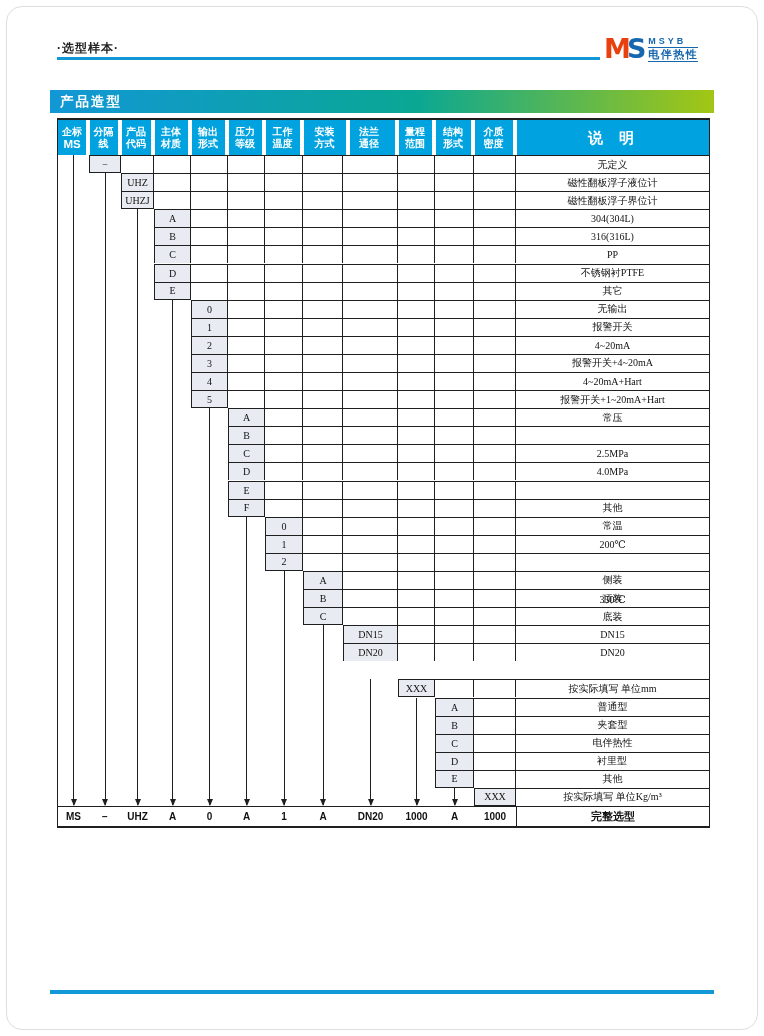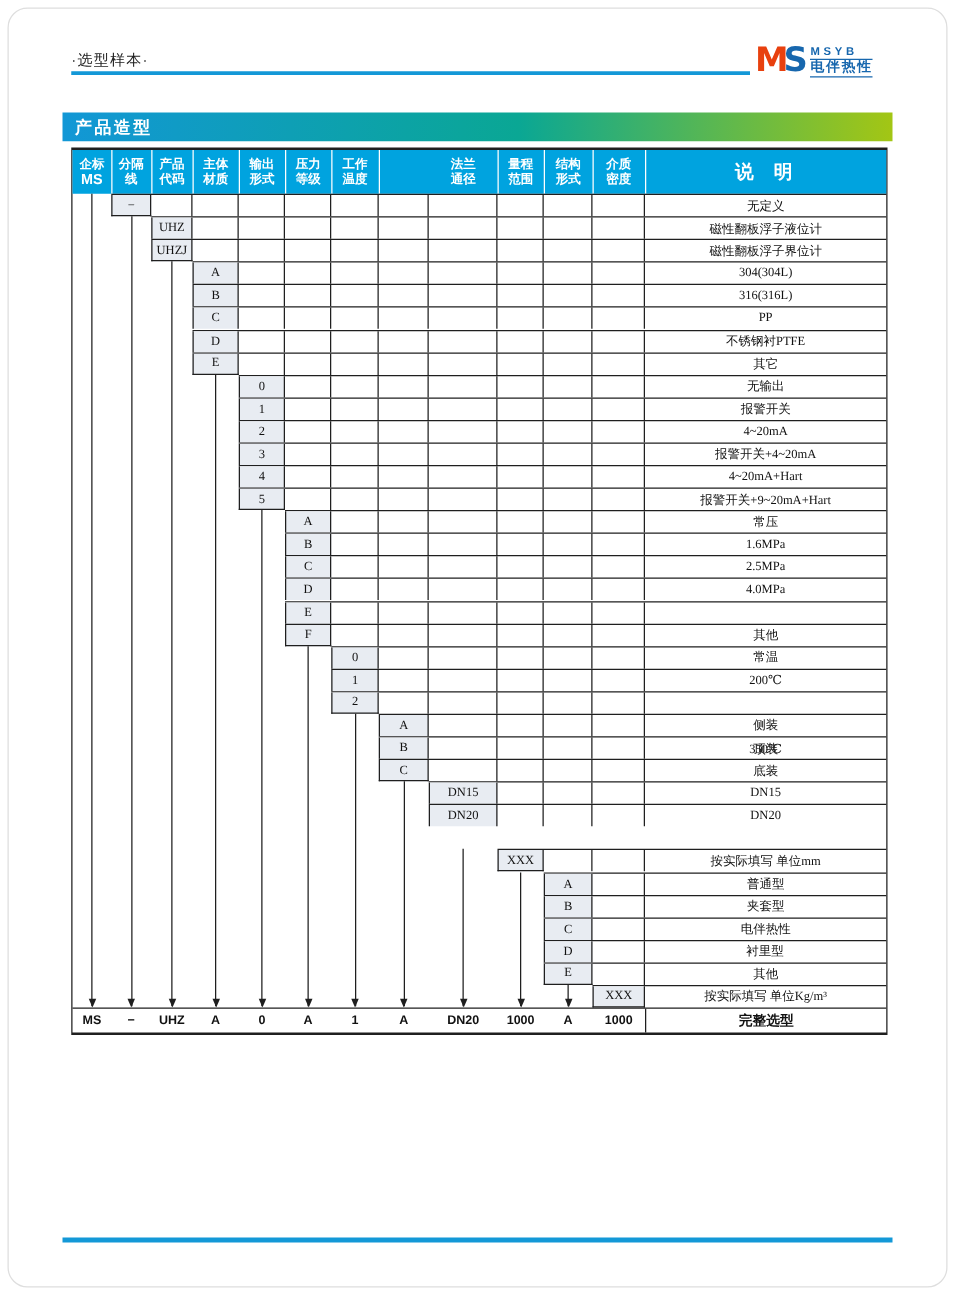--- a/index.html
+++ b/index.html
@@ -2,39 +2,39 @@
 <html style="--header-blue: #00a3df; --accent: #1398d7; --banner-a: #1297d6; --banner-b: #0aa794; --banner-c: #a3c614; --logo-red: #e8400e; --logo-blue: #1767ae;"><head>
 <meta charset="utf-8">
 <style>
   html,body{margin:0;padding:0;}
   body{
     width:764px;height:1036px;position:relative;background:#ffffff;
     font-family:"Liberation Sans","DejaVu Sans",sans-serif;
     -webkit-font-smoothing:antialiased;
   }
   .card{position:absolute;inset:6px;border:1px solid #dedede;border-radius:16px;pointer-events:none;}
-  .doc-title{position:absolute;left:57px;top:40px;font-size:12px;color:#222;letter-spacing:1px;font-weight:400;}
+  .doc-title{position:absolute;left:57px;top:40px;font-size:12px;color:#222;letter-spacing:1px;font-weight:700;}
   .top-rule{position:absolute;left:57px;top:57px;width:543px;height:3px;background:var(--accent,#1398d7);}
   
   .logo{position:absolute;left:604px;top:35px;display:flex;align-items:center;}
   .logo-mark{font-weight:bold;font-size:27px;line-height:27px;letter-spacing:-4px;font-family:"DejaVu Sans",sans-serif;}
   .logo-mark .m{color:var(--logo-red,#e8400e);}
   .logo-mark .s{color:var(--logo-blue,#1767ae);}
   .logo-textcol{margin-left:6px;display:flex;flex-direction:column;align-items:stretch;color:var(--logo-blue,#1767ae);}
   .logo-abbr{font-size:9px;font-weight:bold;letter-spacing:3px;line-height:10px;border-bottom:1.5px solid var(--logo-blue,#1767ae);padding-bottom:1px;}
   .logo-name{font-size:11px;font-weight:bold;letter-spacing:1.5px;line-height:13px;border-bottom:1.5px solid var(--logo-blue,#1767ae);}
   
   .banner{position:absolute;left:50px;top:90px;width:664px;height:23px;
     background:linear-gradient(90deg,var(--banner-a,#1297d6) 0%,var(--banner-b,#0aa794) 55%,var(--banner-c,#a3c614) 100%);}
   .banner-title{color:#fff;font-weight:bold;font-size:13.5px;line-height:23px;letter-spacing:2px;padding-left:10px;}
   
   .seltable{position:absolute;left:57px;top:118px;width:653px;height:710px;box-sizing:border-box;
     border-top:2px solid #1f1f1f;border-bottom:2px solid #1f1f1f;border-left:1px solid #1f1f1f;border-right:1px solid #1f1f1f;}
   .thead{position:absolute;left:0;top:0;right:0;height:35px;background:var(--header-blue,#00a3df);}
-  .hcell{position:absolute;top:0;height:35px;box-sizing:border-box;border-right:1px solid #ffffff;
+  .hcell{position:absolute;top:0;height:35px;box-sizing:border-box;border-right:4px solid #ffffff;
     color:#fff;font-weight:bold;font-size:10px;line-height:12px;text-align:center;
     display:flex;flex-direction:column;justify-content:center;}
   .hcell .ms{font-size:11.5px;}
   .hcell.last{border-right:none;font-size:15px;letter-spacing:6px;}
   .trow{position:absolute;box-sizing:border-box;border-top:1px solid #1f1f1f;}
   .code-cell{position:absolute;left:0;top:0;bottom:0;box-sizing:border-box;background:#e8ecf2;
     border-left:1px solid #1f1f1f;border-right:1px solid #1f1f1f;
     font-family:"Liberation Serif","DejaVu Serif",serif;font-size:10px;color:#111;
     display:flex;align-items:center;justify-content:center;}
   .trow.group-end .code-cell{border-bottom:1px solid #1f1f1f;}
@@ -94,21 +94,21 @@
         <span>形式</span>
       </div>
       <div class="hcell" style="left: 170px; width: 38px;">
         <span>压力</span>
         <span>等级</span>
       </div>
       <div class="hcell" style="left: 207px; width: 39px;">
         <span>工作</span>
         <span>温度</span>
       </div>
-      <div class="hcell" style="left: 245px; width: 47px; margin-top: 39px;">
+      <div class="hcell" style="left: 245px; width: 47px;">
         <span>安装</span>
         <span>方式</span>
       </div>
       <div class="hcell" style="left: 285px; width: 56px;">
         <span>法兰</span>
         <span>通径</span>
       </div>
       <div class="hcell" style="left: 340px; width: 38px;">
         <span>量程</span>
         <span>范围</span>
@@ -282,41 +282,40 @@
     </div>
     <div class="trow group-end" style="left: 133px; right: 0px; top: 270.083px; height: 18.0833px;">
       <div class="code-cell" style="width: 37px;">5</div>
       <div class="empty-cell" style="left: 37px; width: 37px;"></div>
       <div class="empty-cell" style="left: 74px; width: 38px;"></div>
       <div class="empty-cell" style="left: 112px; width: 40px;"></div>
       <div class="empty-cell" style="left: 152px; width: 55px;"></div>
       <div class="empty-cell" style="left: 207px; width: 37px;"></div>
       <div class="empty-cell" style="left: 244px; width: 39px;"></div>
       <div class="empty-cell" style="left: 283px; width: 42px;"></div>
-      <div class="desc-cell" style="left: 325px;">报警开关+9~20mA+Hart</div>
+      <div class="desc-cell" style="left: 325px;">报警开关+1~20mA+Hart</div>
     </div>
     <div class="trow" style="left: 170px; right: 0px; top: 288.167px; height: 18.0833px;">
       <div class="code-cell" style="width: 37px;">A</div>
       <div class="empty-cell" style="left: 37px; width: 38px;"></div>
       <div class="empty-cell" style="left: 75px; width: 40px;"></div>
       <div class="empty-cell" style="left: 115px; width: 55px;"></div>
       <div class="empty-cell" style="left: 170px; width: 37px;"></div>
       <div class="empty-cell" style="left: 207px; width: 39px;"></div>
       <div class="empty-cell" style="left: 246px; width: 42px;"></div>
       <div class="desc-cell" style="left: 288px;">常压</div>
     </div>
     <div class="trow" style="left: 170px; right: 0px; top: 306.25px; height: 18.0833px;">
       <div class="code-cell" style="width: 37px;">B</div>
       <div class="empty-cell" style="left: 37px; width: 38px;"></div>
       <div class="empty-cell" style="left: 75px; width: 40px;"></div>
       <div class="empty-cell" style="left: 115px; width: 55px;"></div>
       <div class="empty-cell" style="left: 170px; width: 37px;"></div>
       <div class="empty-cell" style="left: 207px; width: 39px;"></div>
       <div class="empty-cell" style="left: 246px; width: 42px;"></div>
-      <div class="desc-cell" style="left: 288px;">1.6MPa</div>
     </div>
     <div class="trow" style="left: 170px; right: 0px; top: 324.333px; height: 18.0833px;">
       <div class="code-cell" style="width: 37px;">C</div>
       <div class="empty-cell" style="left: 37px; width: 38px;"></div>
       <div class="empty-cell" style="left: 75px; width: 40px;"></div>
       <div class="empty-cell" style="left: 115px; width: 55px;"></div>
       <div class="empty-cell" style="left: 170px; width: 37px;"></div>
       <div class="empty-cell" style="left: 207px; width: 39px;"></div>
       <div class="empty-cell" style="left: 246px; width: 42px;"></div>
       <div class="desc-cell" style="left: 288px;">2.5MPa</div>

